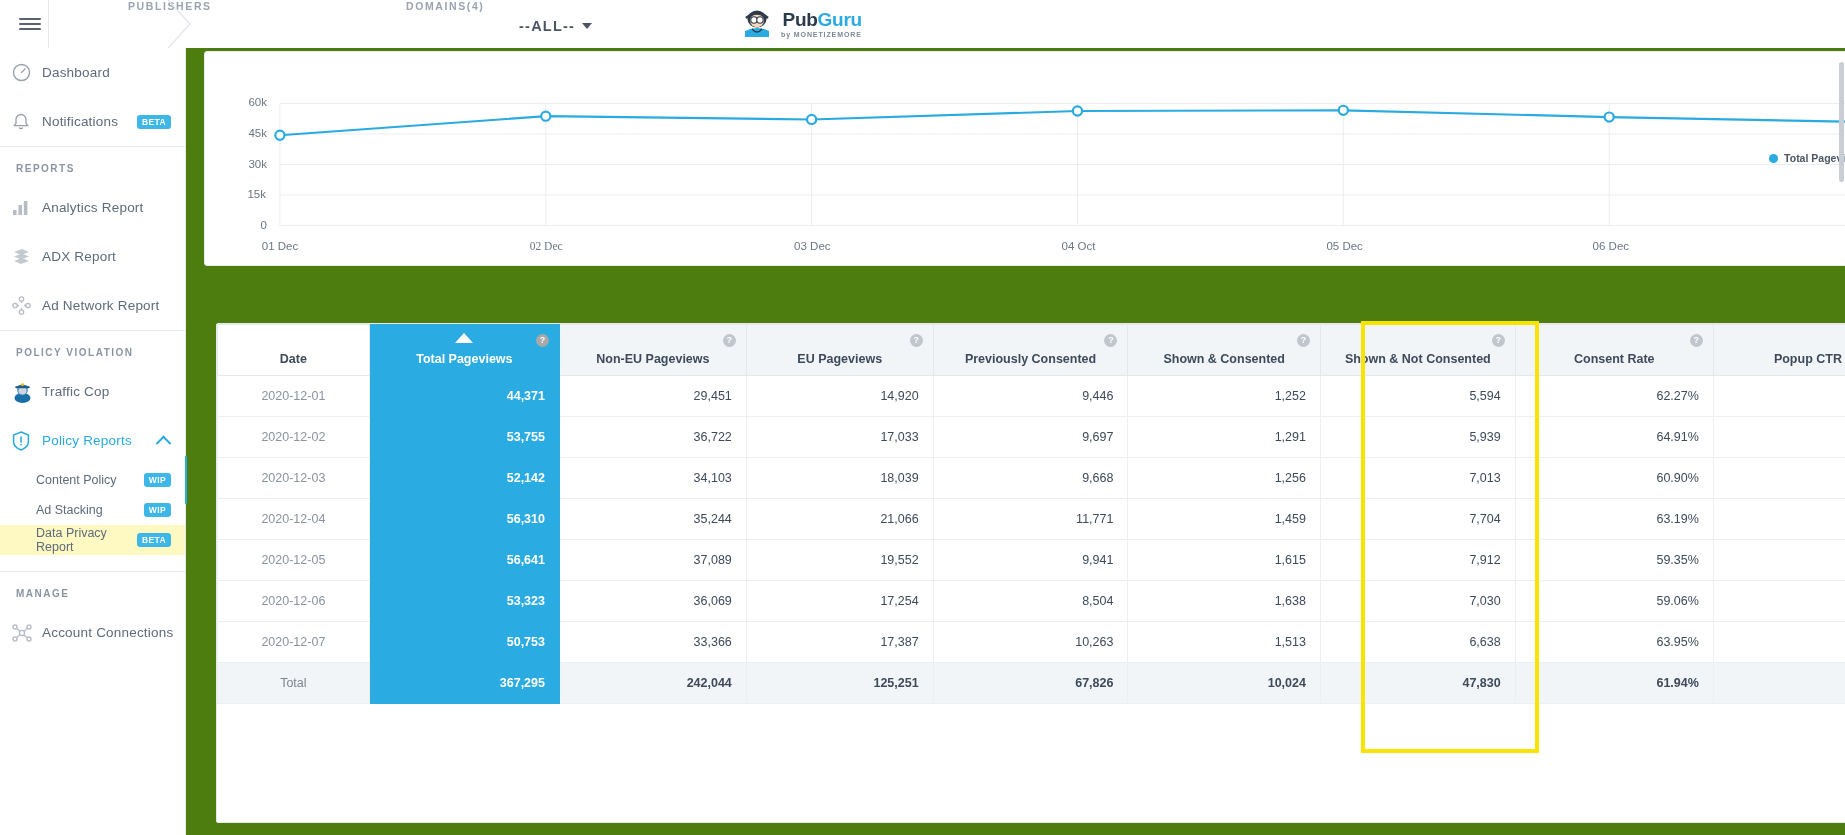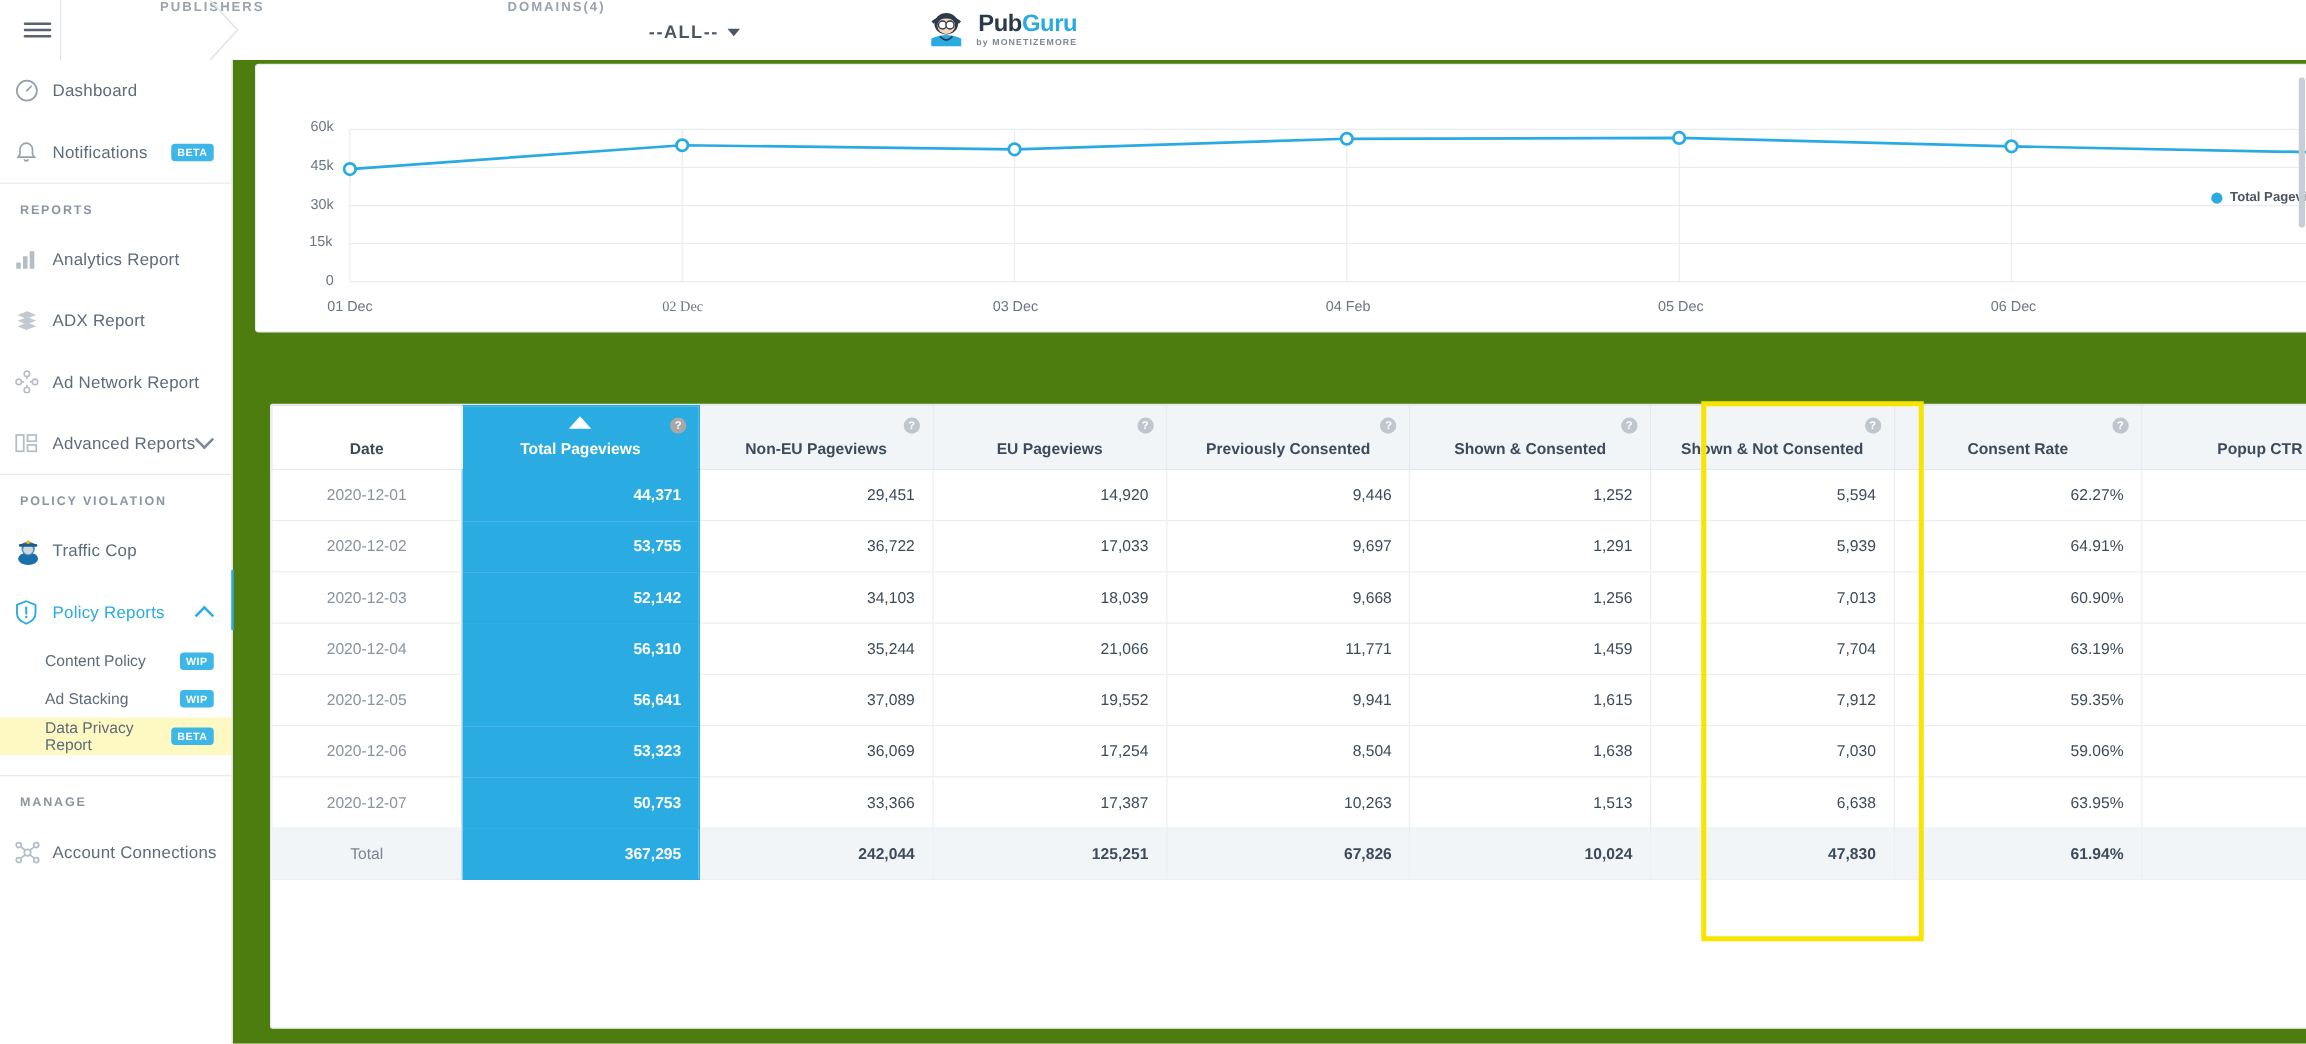--- a/index.html
+++ b/index.html
@@ -251,31 +251,20 @@
             <circle cx="9.5" cy="3" r="2.2" fill="none" stroke="#b6bdc6" stroke-width="1.3"></circle>
             <circle cx="9.5" cy="16" r="2.2" fill="none" stroke="#b6bdc6" stroke-width="1.3"></circle>
             <circle cx="3" cy="9.5" r="2.2" fill="none" stroke="#b6bdc6" stroke-width="1.3"></circle>
             <circle cx="16" cy="9.5" r="2.2" fill="none" stroke="#b6bdc6" stroke-width="1.3"></circle>
             <path d="M9.5 5.2 v2 M9.5 11.8 v2 M5.2 9.5 h2 M11.8 9.5 h2" stroke="#b6bdc6" stroke-width="1.3"></path>
           </svg>
       </span>
       <span class="tx">Ad Network Report</span>
     </div>
 
-    <div class="nav-item">
-      <span class="ic">
-        <svg width="19" height="17" viewBox="0 0 19 17">
-            <rect x="1" y="2" width="6" height="13" fill="none" stroke="#b6bdc6" stroke-width="1.4"></rect>
-            <rect x="10" y="2" width="7" height="5" fill="none" stroke="#b6bdc6" stroke-width="1.4"></rect>
-            <rect x="10" y="10" width="7" height="5" fill="none" stroke="#b6bdc6" stroke-width="1.4"></rect>
-          </svg>
-      </span>
-      <span class="tx">Advanced Reports</span>
-      <span class="chevron-dn"></span>
-    </div>
 
     <div class="hr"></div>
     <div class="sect-hdr">POLICY VIOLATION</div>
 
     <div class="nav-item">
       <span class="ic">
         <svg width="21" height="22" viewBox="0 0 21 22">
           <ellipse cx="10.5" cy="17" rx="8" ry="5" fill="#1a6fa8"></ellipse>
           <ellipse cx="10.5" cy="9" rx="5.4" ry="5.4" fill="#3f8dc4"></ellipse>
           <ellipse cx="10.5" cy="9.6" rx="4" ry="4" fill="#cfd6dd"></ellipse>
@@ -357,21 +346,21 @@
         </svg>
       <div id="chartLabels">
           <div class="ylab" style="left:22px; top:44px;">60k</div>
           <div class="ylab" style="left:22px; top:74.75px;">45k</div>
           <div class="ylab" style="left:22px; top:105.5px;">30k</div>
           <div class="ylab" style="left:21px; top:136.25px;">15k</div>
           <div class="ylab" style="left:22px; top:167px;">0</div>
           <div class="xlab" style="left:41px; top:188px; width:68px;">01 Dec</div>
           <div class="xlab" style="left:307.16666666666663px; top:188px; width:68px;font-family:Liberation Serif, serif;">02 Dec</div>
           <div class="xlab" style="left:573.3333333333333px; top:188px; width:68px;">03 Dec</div>
-          <div class="xlab" style="left:839.5px; top:188px; width:68px;">04 Feb</div>
+          <div class="xlab" style="left:839.5px; top:188px; width:68px;">04 Oct</div>
           <div class="xlab" style="left:1105.6666666666665px; top:188px; width:68px;">05 Dec</div>
           <div class="xlab" style="left:1371.8333333333335px; top:188px; width:68px;">06 Dec</div>
           <div class="xlab" style="left:1638px; top:188px; width:68px;">07 Dec</div>
         </div>
       <div class="legend">
         <span class="dot"></span>
         <span class="lt">Total Pageviews</span>
       </div>
     </div>
 

